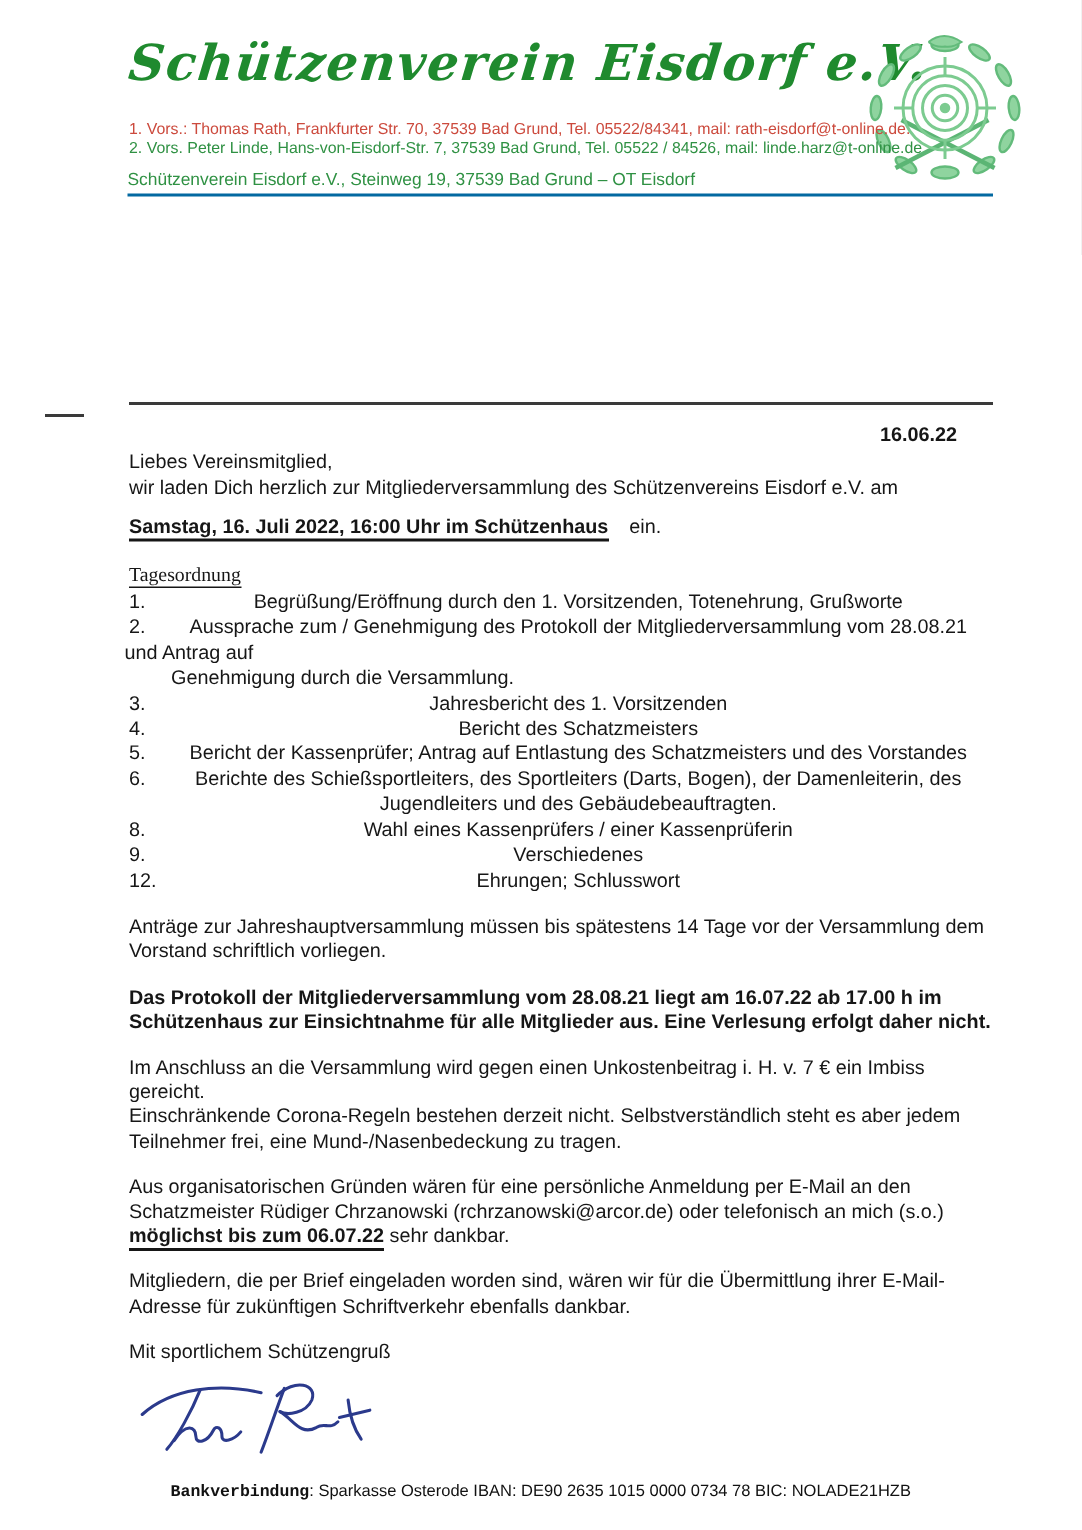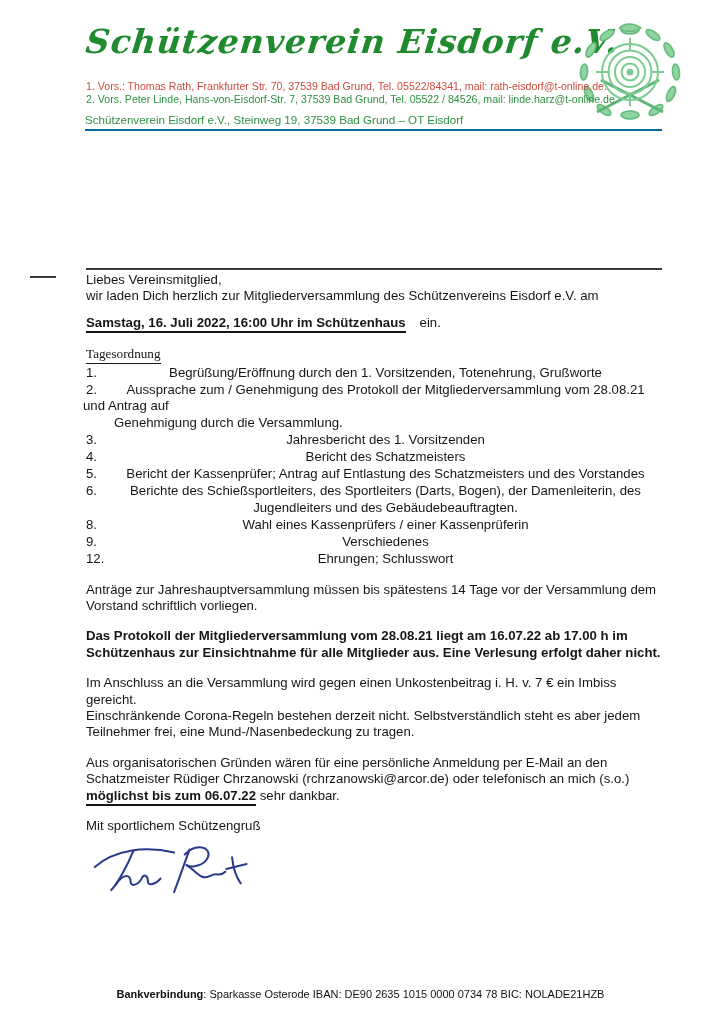--- a/index.html
+++ b/index.html
@@ -45,21 +45,21 @@
   .para { margin:14px 0 0 0; white-space:pre-line; }
   .para-bold { font-weight:bold; }
   .closing { margin-top:14px; }
   .signature-block { margin-top:4px; height:58px; }
   .signer-name { margin-top:0; }
   
   .footer {
     position:absolute; left:0; right:0; top:988px; text-align:center;
     font-size:11px; color:#111;
   }
-  .footer b { font-weight:bold; }
+  .footer b { font-weight:bold;font-family:Liberation Mono, monospace; }
 </style>
 </head>
 <body>
 
 <div class="page">
 
   <div class="club-title">Schützenverein Eisdorf e.V.</div>
 
   <div class="crest">
     <svg width="118" height="100" viewBox="0 0 118 100">
@@ -108,20 +108,21 @@
   </div>
 
   <div class="sender-line">Schützenverein Eisdorf e.V., Steinweg 19, 37539 Bad Grund – OT Eisdorf</div>
 
 
   <div class="fold-mark"></div>
 
   <div class="body-flow">
     <div class="top-rule"></div>
 
+    <div class="date-line">16.06.22</div>
 
     <div class="salutation">Liebes Vereinsmitglied,</div>
     <div>wir laden Dich herzlich zur Mitgliederversammlung des Schützenvereins Eisdorf e.V. am</div>
 
     <div class="event-line">
       <span class="bold-underline">Samstag, 16. Juli 2022, 16:00 Uhr im Schützenhaus</span><span class="event-suffix">ein.</span>
     </div>
 
     <div>
       <span class="agenda-title">Tagesordnung</span>
@@ -171,20 +172,21 @@
     <p class="para">Anträge zur Jahreshauptversammlung müssen bis spätestens 14 Tage vor der Versammlung dem Vorstand schriftlich vorliegen.</p>
 
     <p class="para para-bold">Das Protokoll der Mitgliederversammlung vom 28.08.21 liegt am 16.07.22 ab 17.00 h im Schützenhaus zur Einsichtnahme für alle Mitglieder aus. Eine Verlesung erfolgt daher nicht.</p>
 
     <p class="para">Im Anschluss an die Versammlung wird gegen einen Unkostenbeitrag i. H. v. 7 € ein Imbiss gereicht.
 Einschränkende Corona-Regeln bestehen derzeit nicht. Selbstverständlich steht es aber jedem Teilnehmer frei, eine Mund-/Nasenbedeckung zu tragen.</p>
 
     <p class="para"><span>Aus organisatorischen Gründen wären für eine persönliche Anmeldung per E-Mail an den Schatzmeister Rüdiger Chrzanowski (rchrzanowski@arcor.de) oder telefonisch an mich (s.o.)</span>
 <span class="bold-underline">möglichst bis zum 06.07.22</span> <span>sehr dankbar.</span></p>
 
+    <p class="para">Mitgliedern, die per Brief eingeladen worden sind, wären wir für die Übermittlung ihrer E-Mail-Adresse für zukünftigen Schriftverkehr ebenfalls dankbar.</p>
 
     <div class="closing">Mit sportlichem Schützengruß</div>
 
     <div class="signature-block">
       <svg width="180" height="58" viewBox="0 0 180 60">
         <g fill="none" stroke="#2b3a8c" stroke-width="2.1" stroke-linecap="round">
           <path d="M6,30 C26,12 58,8 88,15"></path>
           <path d="M46,13 C40,28 30,46 23,54"></path>
           <path d="M28,48 C36,36 43,38 43,45 C43,51 51,49 55,41 C57,37 61,39 61,45 C61,50 69,48 74,42"></path>
           <path d="M104,12 C98,28 92,46 88,56"></path>

